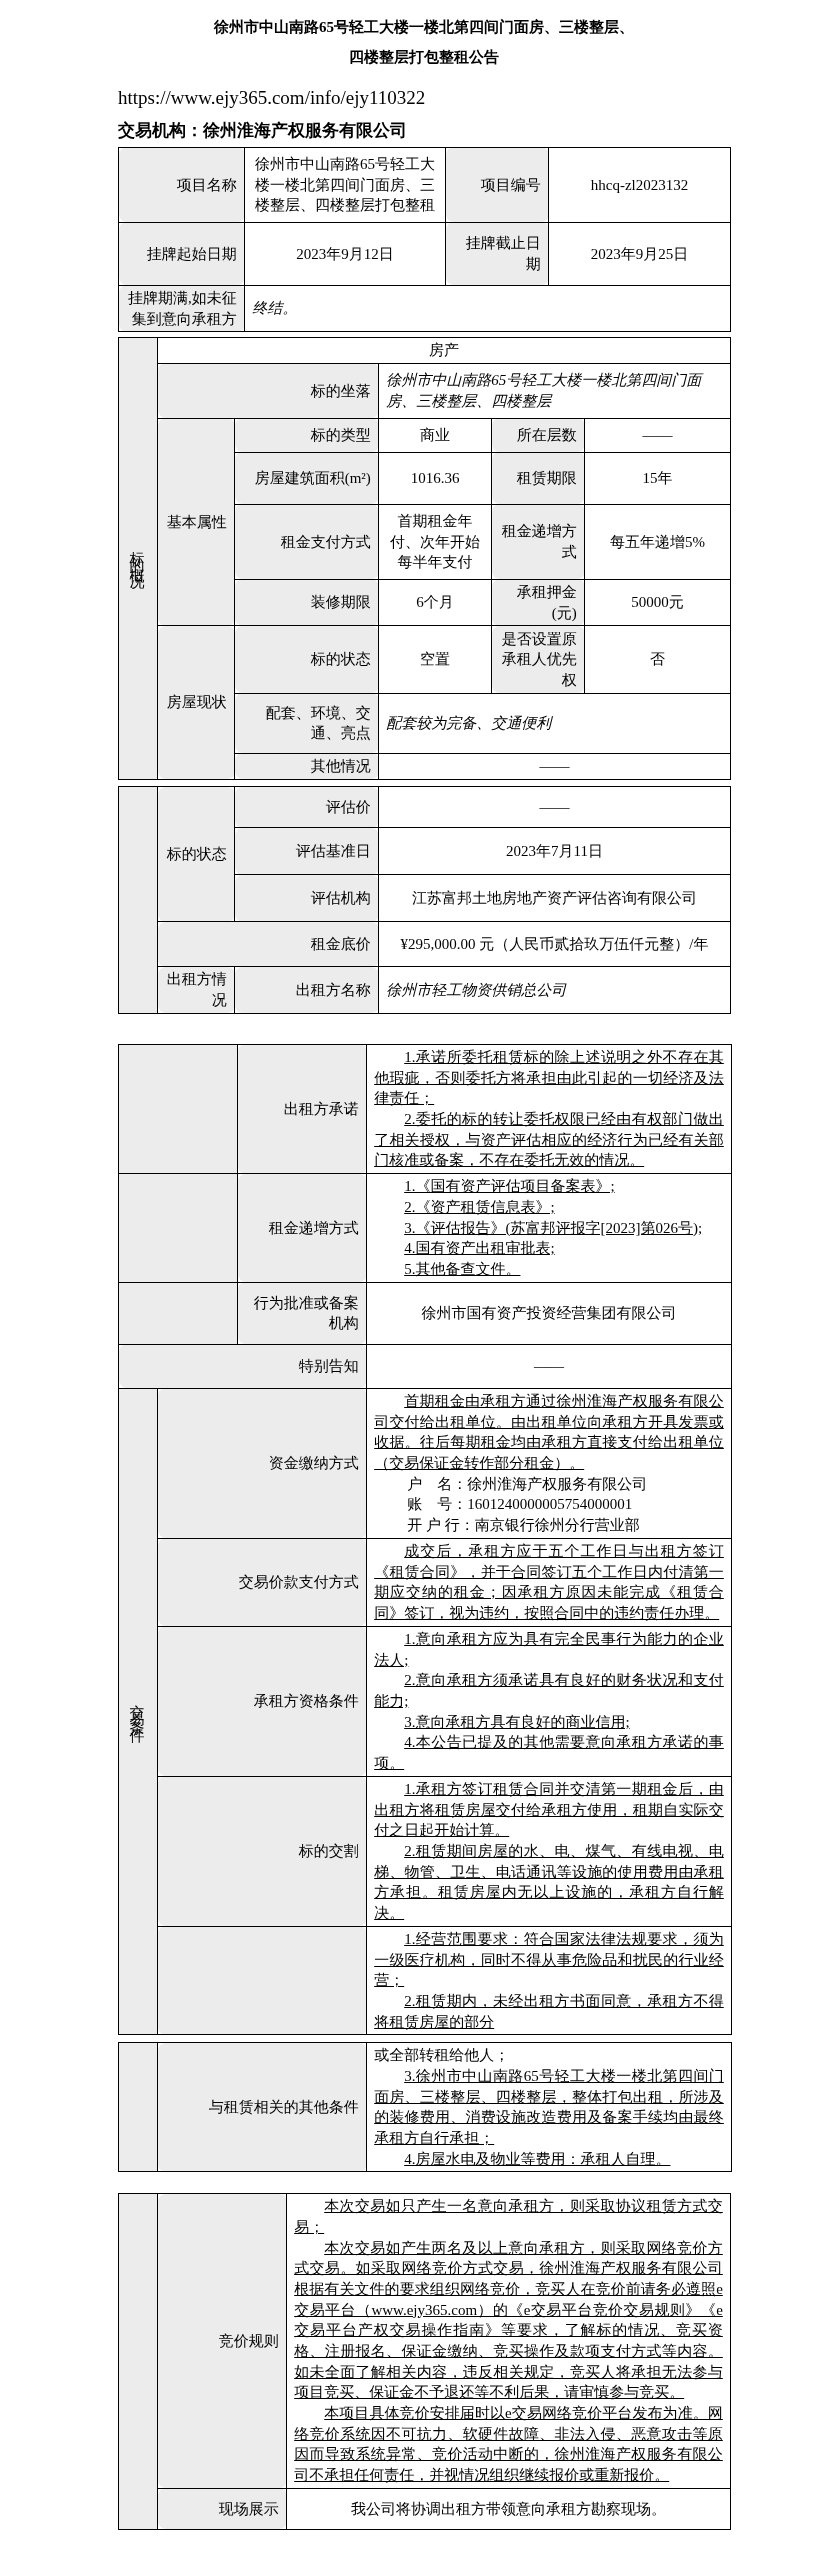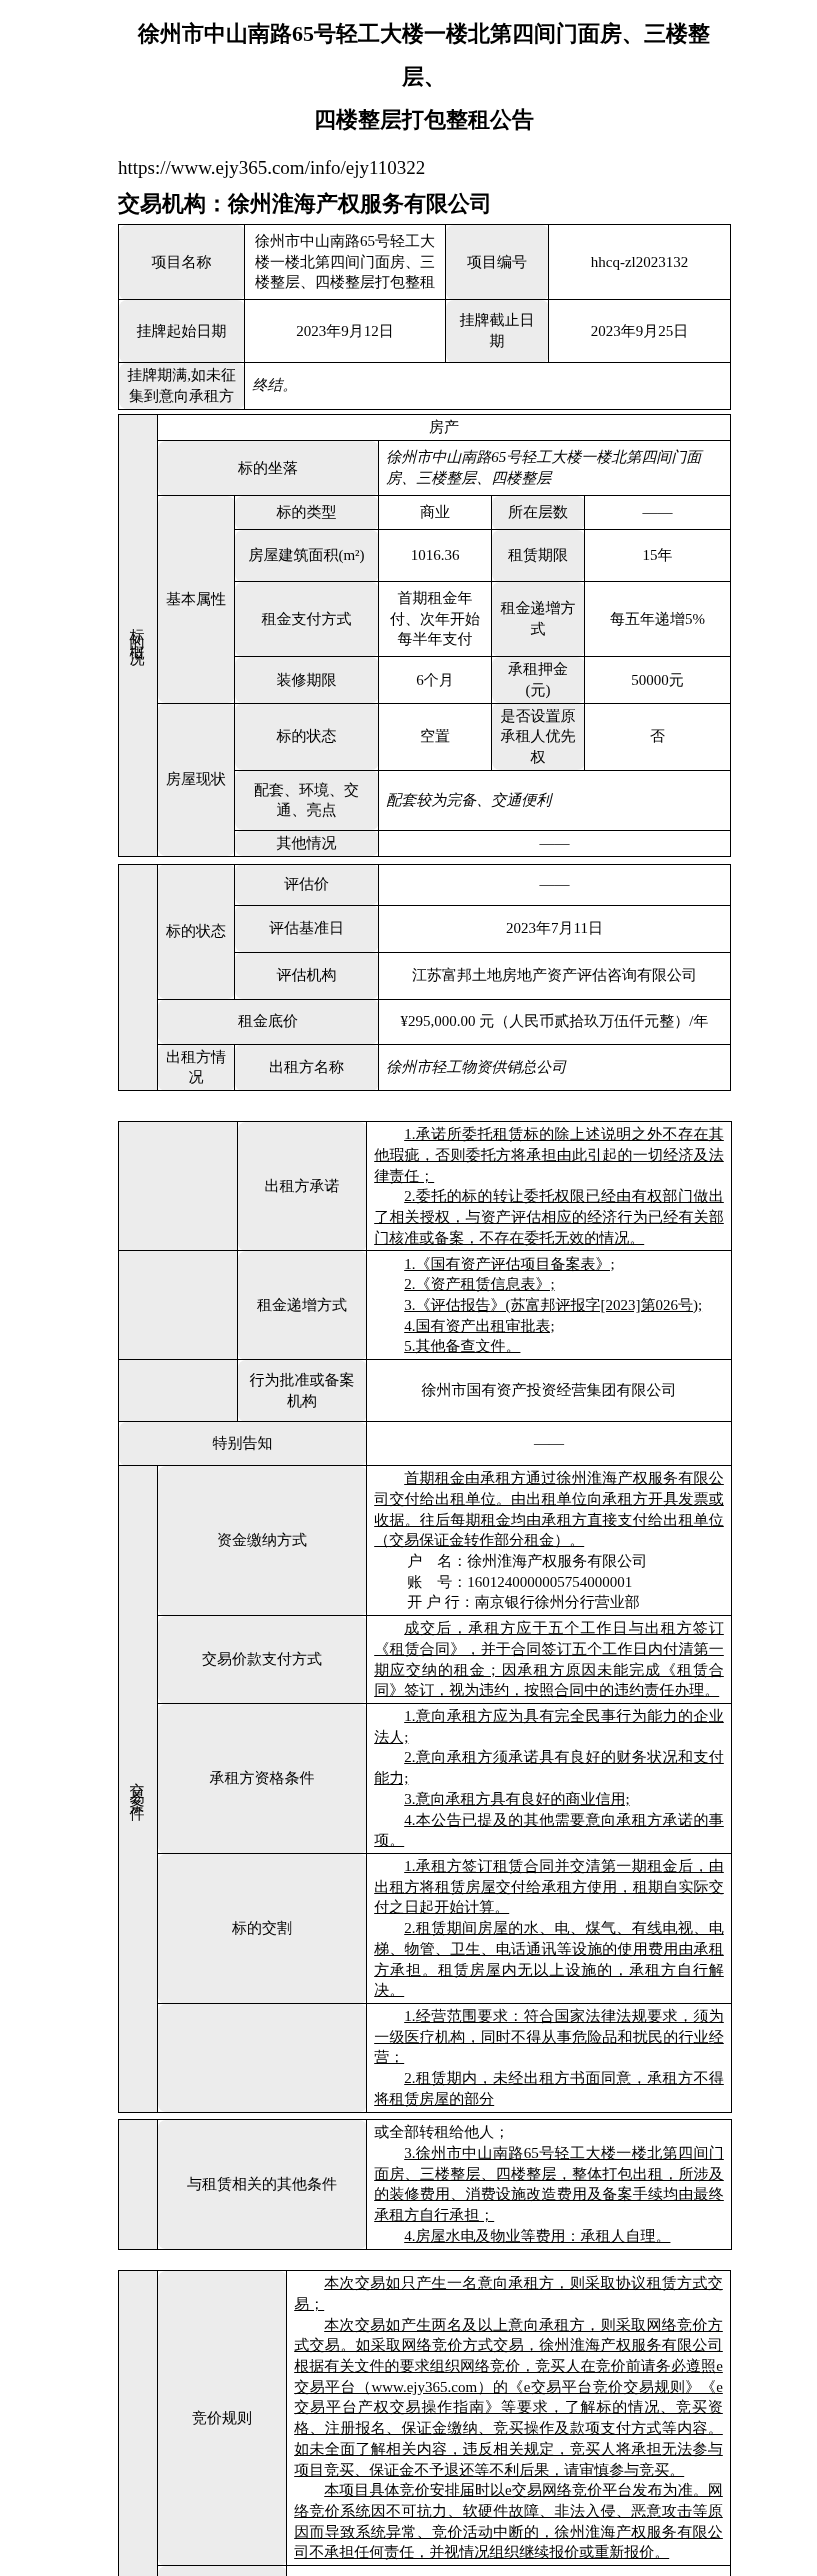--- a/index.html
+++ b/index.html
@@ -1,23 +1,23 @@
 <!DOCTYPE html>
 <html style="font-size:8.2px"><head>
 <meta charset="utf-8">
 <style>
   html,body{margin:0;padding:0;background:#ffffff;}
   body{width:818px;font-family:"Liberation Serif","DejaVu Serif",serif;color:#000;}
   .doc{padding:13.4px 87px 31px 118px;width:612px;}
-  .title{font-size:22px;font-weight:bold;text-align:center;line-height:1.95;}
+  .title{font-size:15px;font-weight:bold;text-align:center;line-height:1.95;}
   .url{font-size:19px;margin-top:13px;line-height:1.4;}
-  .agency{font-size:22px;font-weight:bold;margin:7.2px 0 5.2px 0;}
+  .agency{font-size:17px;font-weight:bold;margin:7.2px 0 5.2px 0;}
   table{border-collapse:collapse;table-layout:fixed;width:612px;background:#fff;}
   td{border:1px solid #000;font-size:15px;line-height:1.38;padding:2.1px 7.2px;vertical-align:middle;word-break:break-all;}
-  td.lbl{background:#ececec;text-align:center;border-radius:8px;}
+  td.lbl{background:#ececec;text-align:right;border-radius:8px;}
   td.val{background:#ffffff;}
   td.spacer{background:#ececec;}
   .center{text-align:center;}
   .left{text-align:left;font-style:italic;}
   .para{text-indent:2em;text-align:justify;text-decoration:underline;}
   .acct{padding-left:2.2em;}
   .vtext{writing-mode:vertical-rl;text-orientation:upright;letter-spacing:8.2px;display:inline-block;}
   .gap8{height:4.6px;}
   .gap12{height:6.7px;}
   .gap40{height:20.6px;}

